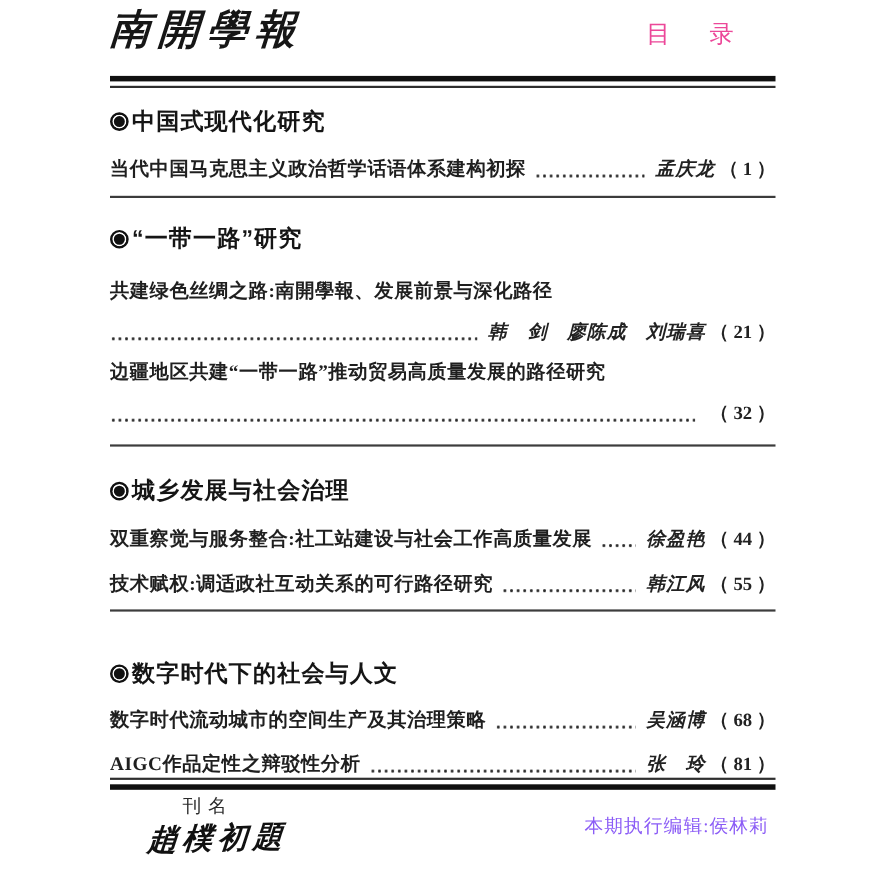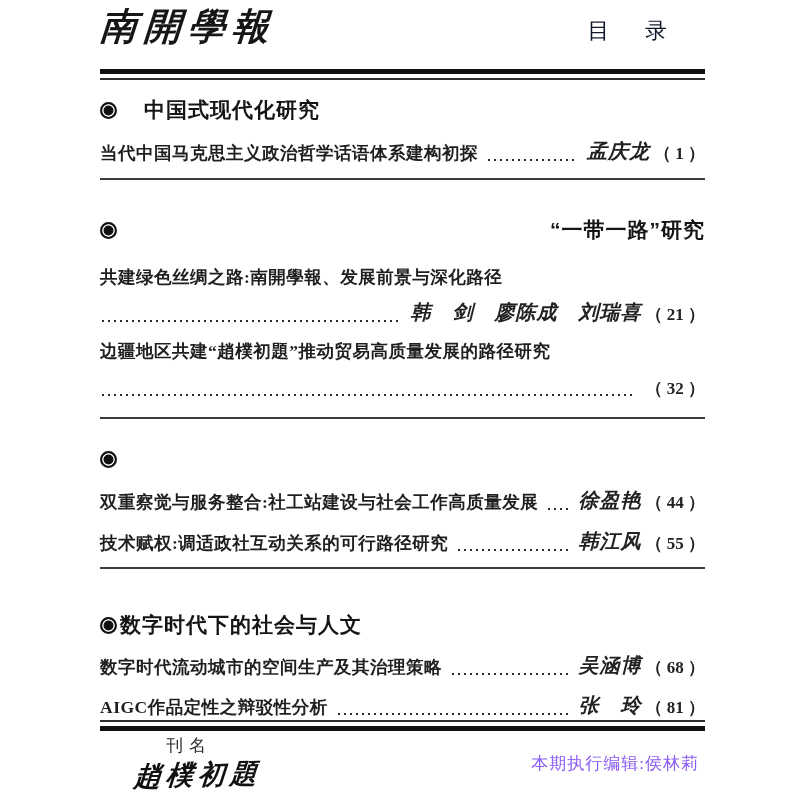--- a/index.html
+++ b/index.html
@@ -21,21 +21,21 @@
   .masthead { position: relative; height: 69px; }
   .journal-title {
     position: absolute; left: 0; top: 2px;
     font-family: "DejaVu Serif", serif;
     font-size: 37px; font-weight: 900; font-style: italic;
     letter-spacing: 7px; color: #161616;
     transform: skewX(-4deg);
   }
   .toc-label {
     position: absolute; right: 36px; top: 16px;
-    font-size: 22px; color: #0f172a;
+    font-size: 22px; color: #ec4899;
     word-spacing: 26px; letter-spacing: 2px;
   }
 
   
   .rule-thick { height: 5px; background: #101010; }
   .rule-thin  { height: 2px; background: #2e2e2e; }
   .rule-gap   { height: 4px; }
   .sec-separator { height: 2px; background: #3c3c3c; }
 
   
@@ -47,22 +47,22 @@
     letter-spacing: 1px;
   }
   .bullet {
     flex: 0 0 auto;
     width: 13px; height: 13px; border-radius: 50%;
     background: #111;
     border: 2px solid #111;
     box-shadow: inset 0 0 0 1.5px #ffffff;
     margin-right: 3px;
   }
-  .mt16 { margin-top: 16px; gap: 24px; }
-  .mt23 { margin-top: 36px; justify-content: space-between; }
+  .mt16 { margin-top: 16px; }
+  .mt23 { margin-top: 23px; }
   .mt26 { margin-top: 26px; }
   .mt25 { margin-top: 42px; }
   .sep1 { margin-top: 13px; }
   .sep2 { margin-top: 17px; }
   .sep3 { margin-top: 12px; }
 
   .entry {
     display: flex; align-items: flex-end;
     height: 41px;
     font-size: 17.5px; color: #1f1f1f; font-weight: bold;
@@ -78,21 +78,21 @@
     background-image: radial-gradient(circle, #2d2d2d 1.15px, transparent 1.45px);
     background-size: 6px 10px;
     background-repeat: repeat-x;
     background-position: 0 50%;
   }
   .leader.from-left { margin-left: 0; }
   .entry-authors {
     white-space: nowrap;
     font-family: "DejaVu Serif", serif;
     font-style: italic;
-    font-size: 20px; color: #222;
+    font-size: 17px; color: #222;
     letter-spacing: 1px;
     margin-top: 31px;
   }
   .entry-page {
     white-space: nowrap;
     font-size: 17px; color: #222;
     margin-left: 4px;
   }
 
   
@@ -148,31 +148,32 @@
   </div>
   <div class="entry h37 first-cont">
     <span class="entry-title">共建绿色丝绸之路:南開學報、发展前景与深化路径</span>
   </div>
   <div class="entry h37">
     <span class="leader from-left"></span>
     <span class="entry-authors">韩　剑　廖陈成　刘瑞喜</span>
     <span class="entry-page">（ 21 ）</span>
   </div>
   <div class="entry h37">
-    <span class="entry-title">边疆地区共建“趙樸初題”推动贸易高质量发展的路径研究</span>
+    <span class="entry-title">边疆地区共建“一带一路”推动贸易高质量发展的路径研究</span>
   </div>
   <div class="entry h37">
     <span class="leader from-left"></span>
     <span class="entry-page">（ 32 ）</span>
   </div>
 
   <div class="sec-separator sep2"></div>
 
   <div class="sec-heading mt26">
     <span class="bullet"></span>
+    <span>城乡发展与社会治理</span>
   </div>
   <div class="entry">
     <span class="entry-title">双重察觉与服务整合:社工站建设与社会工作高质量发展</span>
     <span class="leader"></span>
     <span class="entry-authors">徐盈艳</span>
     <span class="entry-page">（ 44 ）</span>
   </div>
   <div class="entry">
     <span class="entry-title">技术赋权:调适政社互动关系的可行路径研究</span>
     <span class="leader"></span>

